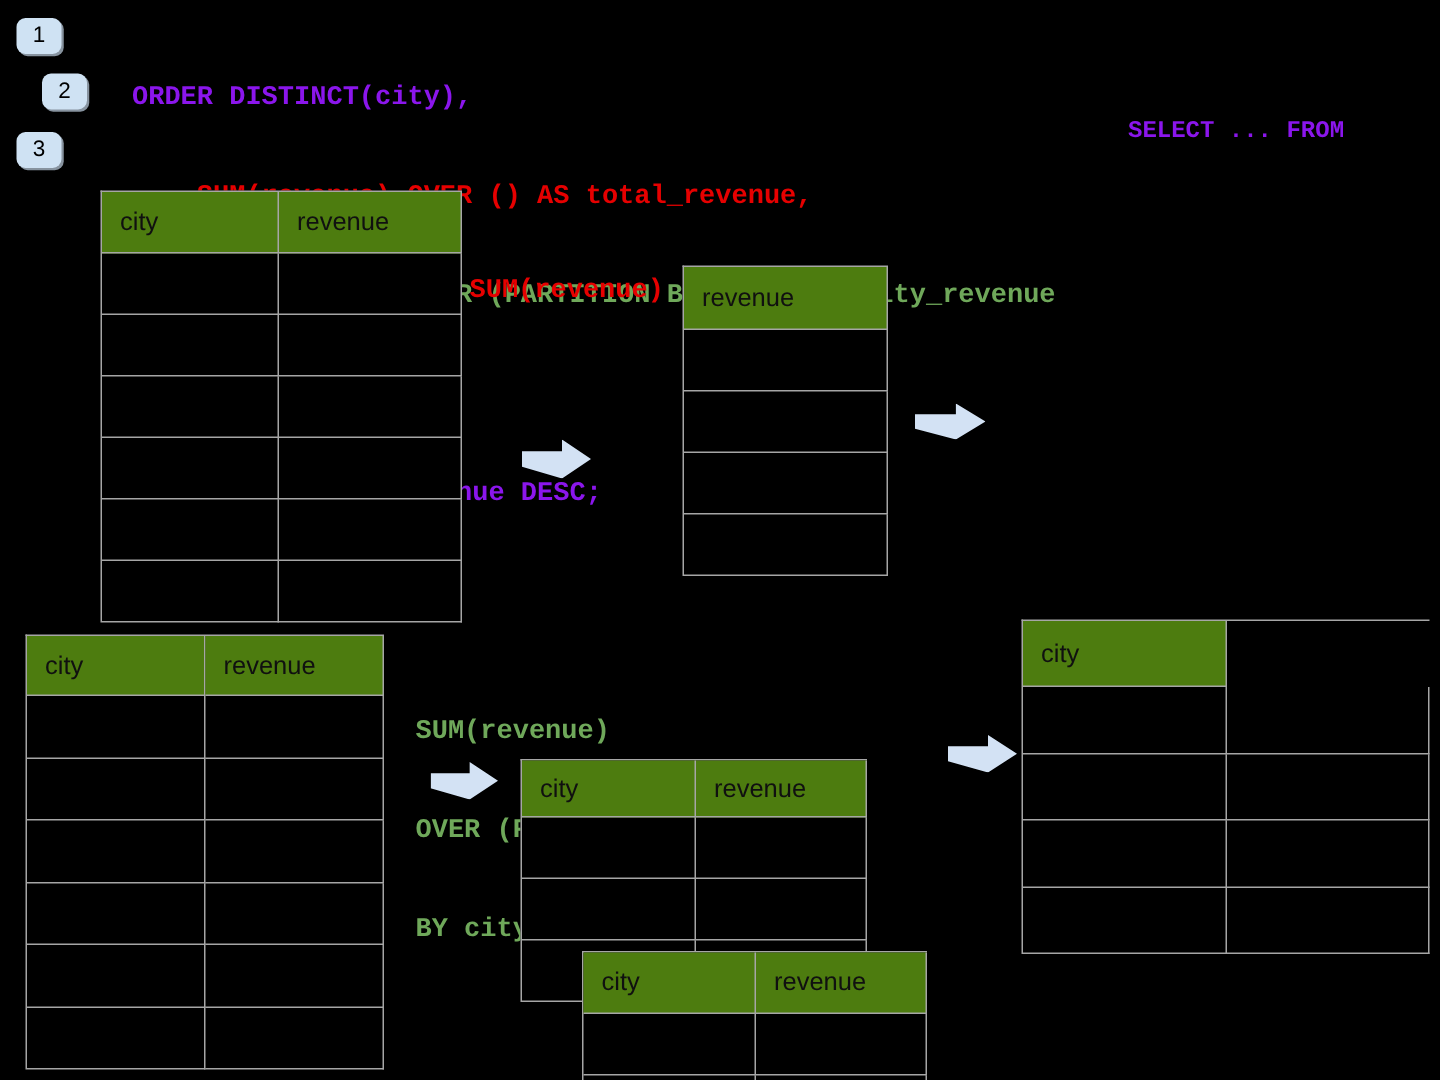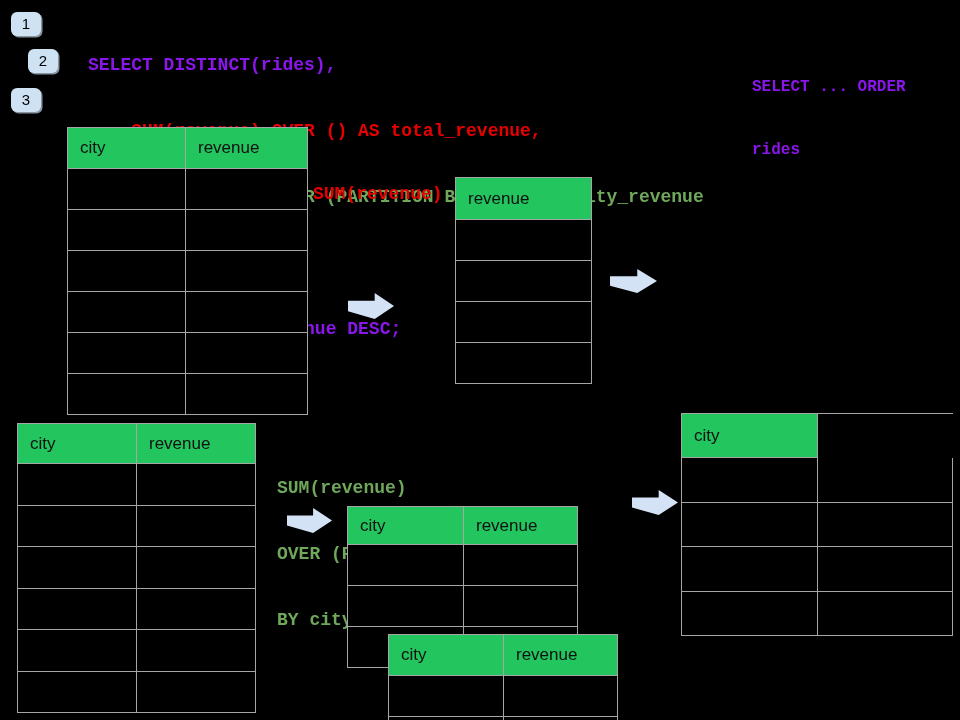--- a/index.html
+++ b/index.html
@@ -23,21 +23,21 @@
   #label-total{left:313px;top:139px;}
   #label-partition{left:277px;top:433px;}
   .c-purple{color:#8B16EC;}
   .c-red{color:#E60000;}
   .c-green{color:#6FA85A;}
 
   
   .dtable{position:absolute;background:#000;border-top:1px solid #A6A6A6;border-left:1px solid #A6A6A6;}
   .trow{display:flex;}
   .tcell{box-sizing:border-box;border-right:1px solid #A6A6A6;border-bottom:1px solid #A6A6A6;}
-  .hcell{background:#22c55e;color:#101010;font-size:17px;display:flex;align-items:center;
+  .hcell{background:#4d7c0f;color:#101010;font-size:17px;display:flex;align-items:center;
          padding-left:12px;font-family:"Liberation Sans",sans-serif;}
 
   
   .arrow{position:absolute;background:#D3E2F4;
          clip-path:polygon(0 30%,58% 30%,58% 0,100% 50%,58% 100%,0 70%);
          filter:drop-shadow(2px 2px 0 rgba(100,115,135,0.55));}
   #arrow-1{left:348px;top:293px;width:46px;height:26px;}
   #arrow-2{left:610px;top:269px;width:47px;height:24px;}
   #arrow-3{left:287px;top:508px;width:45px;height:25px;}
   #arrow-4{left:632px;top:490px;width:46px;height:25px;}
@@ -45,30 +45,29 @@
 </head>
 <body>
 
 <div id="stage">
 
   <div class="badge" id="badge-1">1</div>
   <div class="badge" id="badge-2">2</div>
   <div class="badge" id="badge-3">3</div>
 
   <div class="code" id="sql-block">
-    <div class="c-purple">SELECT DISTINCT(rides),</div>
+    <div class="c-purple">ORDER DISTINCT(city),</div>
     <div class="c-red">    SUM(revenue) OVER () AS total_revenue,</div>
     <div class="c-green">    SUM(revenue) OVER (PARTITION BY city) as city_revenue</div>
     <div class="c-purple">  FROM rides</div>
     <div class="c-purple">  ORDER by city_revenue DESC;</div>
   </div>
 
   <div class="code c-purple" id="side-note">
-    <div>SELECT ... ORDER</div>
-    <div>rides</div>
+    <div>SELECT ... FROM</div>
   </div>
 
   <div class="code c-red" id="label-total">
     <div>SUM(revenue)</div>
   </div>
 
   <div class="code c-green" id="label-partition">
     <div>SUM(revenue)</div>
     <div>OVER (PARTITION</div>
     <div>BY city)</div>

